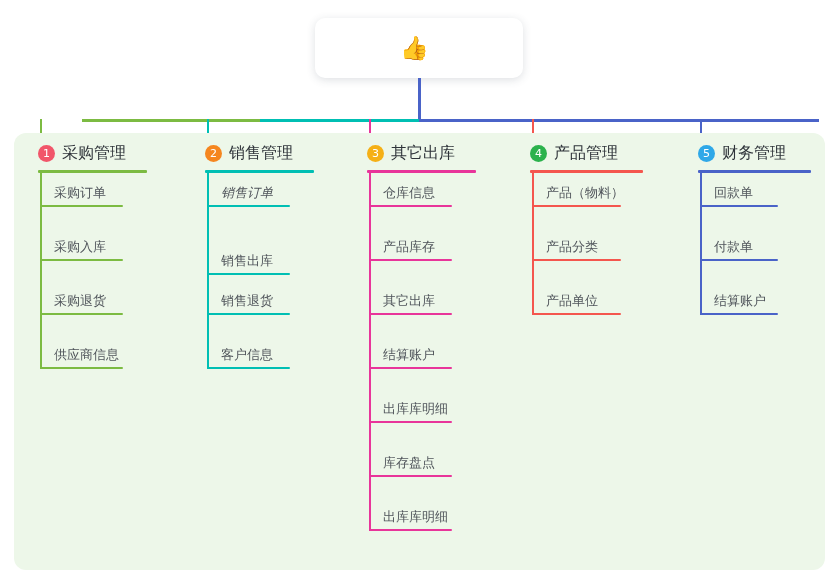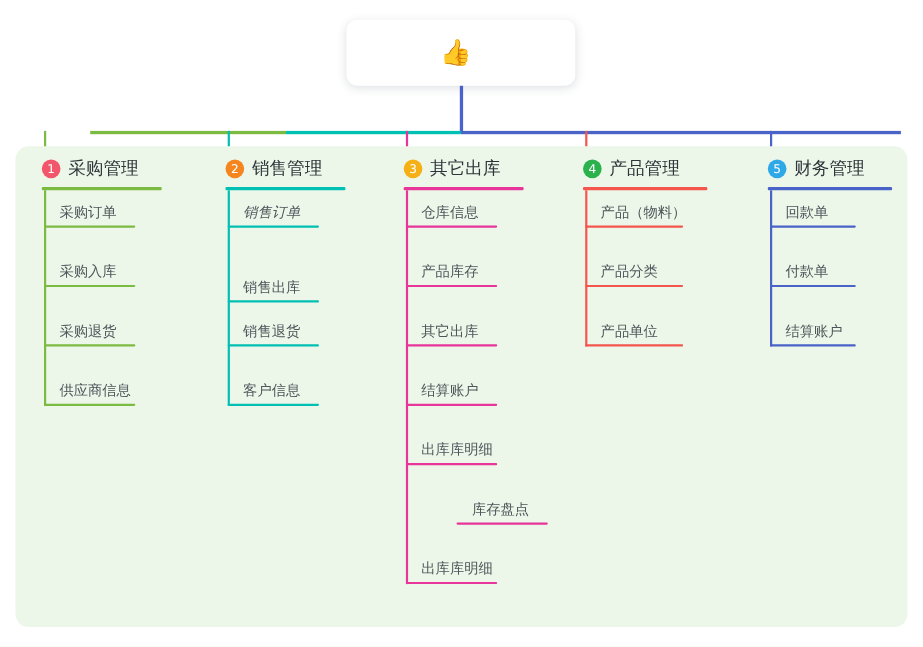--- a/index.html
+++ b/index.html
@@ -145,21 +145,21 @@
           <div class="leaf-rule" style="width: 83px; background: rgb(232, 53, 154);"></div>
         </div>
         <div class="leaf" style="left: 2px; top: 195px; width: 83px;">
           <span class="leaf-label">结算账户</span>
           <div class="leaf-rule" style="width: 83px; background: rgb(232, 53, 154);"></div>
         </div>
         <div class="leaf" style="left: 2px; top: 249px; width: 83px;">
           <span class="leaf-label">出库库明细</span>
           <div class="leaf-rule" style="width: 83px; background: rgb(232, 53, 154);"></div>
         </div>
-        <div class="leaf" style="left: 2px; top: 303px; width: 83px; margin-left: 46px;">
+        <div class="leaf" style="left: 2px; top: 303px; width: 83px;">
           <span class="leaf-label">库存盘点</span>
           <div class="leaf-rule" style="width: 83px; background: rgb(232, 53, 154);"></div>
         </div>
         <div class="leaf" style="left: 2px; top: 357px; width: 83px; text-decoration: underline;">
           <span class="leaf-label">出库库明细</span>
           <div class="leaf-rule" style="width: 83px; background: rgb(232, 53, 154);"></div>
         </div>
       </div>
       <div class="col" style="left: 530px;">
         <div class="col-head">

